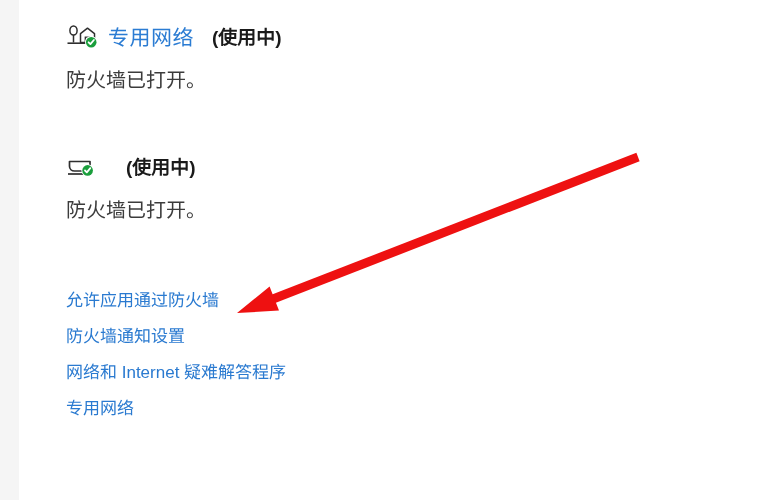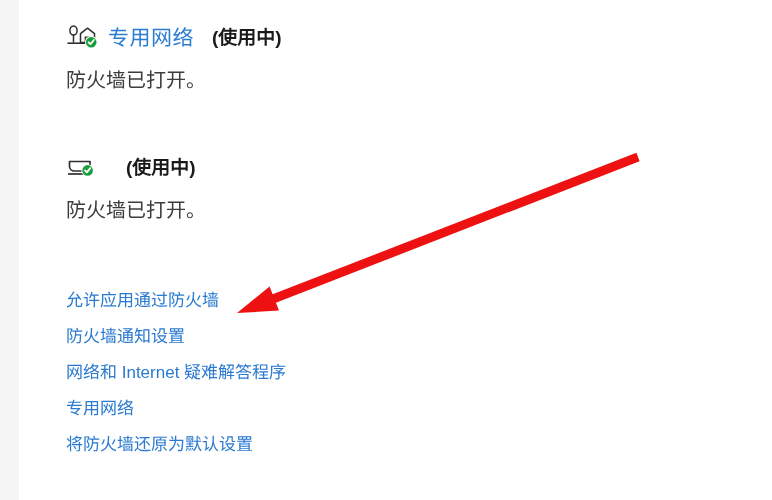--- a/index.html
+++ b/index.html
@@ -166,21 +166,20 @@
         <span class="net-status">(使用中)</span>
       </div>
       <div class="net-desc">防火墙已打开。</div>
     </div>
 
     <div class="links">
       <a class="link-row" href="#">允许应用通过防火墙</a>
       <a class="link-row" href="#">防火墙通知设置</a>
       <a class="link-row" href="#">网络和 Internet 疑难解答程序</a>
       <a class="link-row" href="#">专用网络</a>
-      <a class="link-row" href="#">将防火墙还原为默认设置</a>
     </div>
 
     <svg class="annotation-arrow" viewBox="0 0 772 500" xmlns="http://www.w3.org/2000/svg">
 
       <line id="arrow-shaft" x1="638" y1="157" x2="260.11263401813164" y2="304.0085513545423" stroke="#ee1111" stroke-width="9" stroke-linecap="butt"></line>
 
       <polygon id="arrow-head" points="237.0,313.0 269.6,286.4 272.9,295.0 279.0,310.6" fill="#ee1111"></polygon>
     </svg>
 
   </div>

